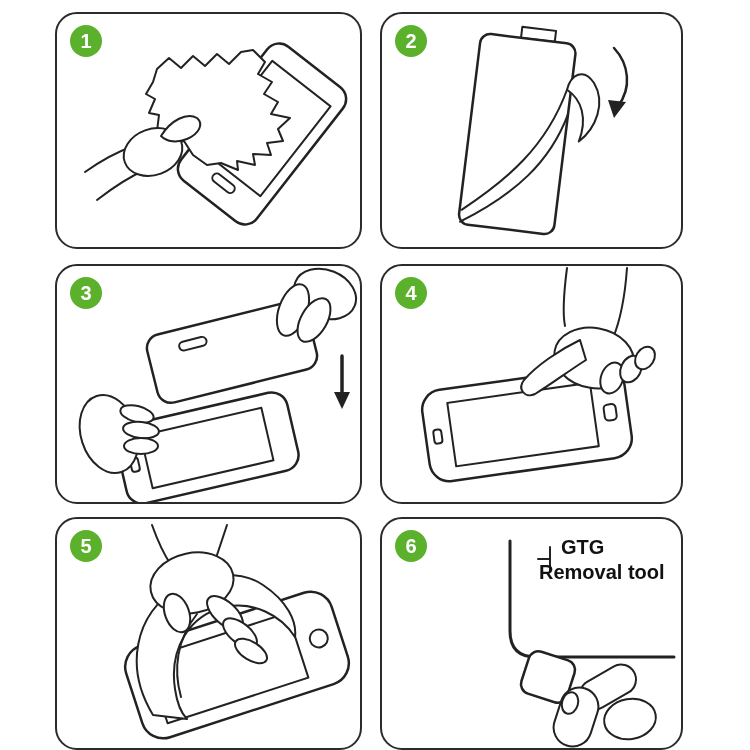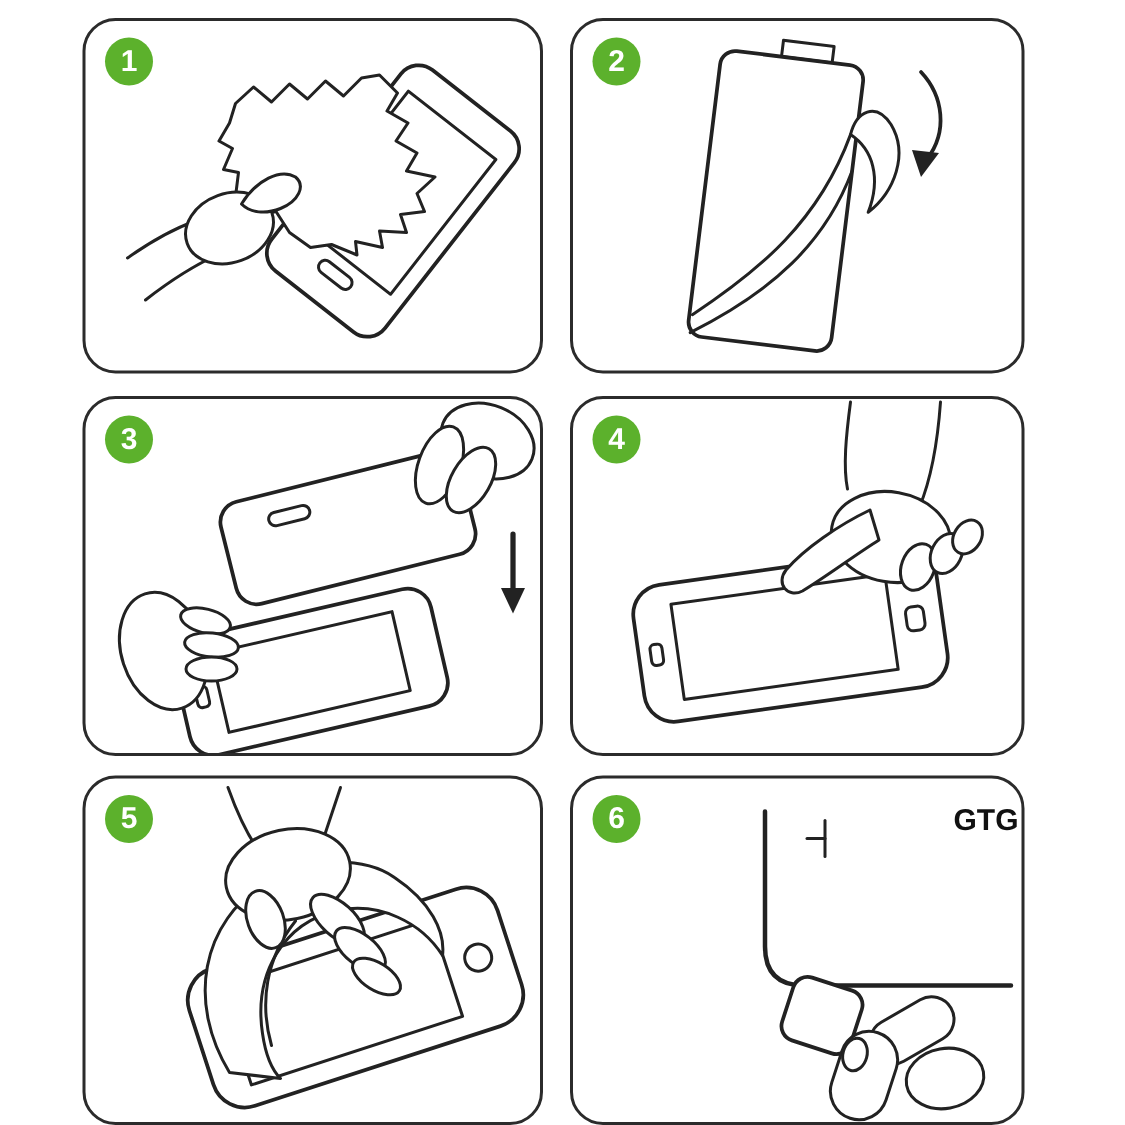--- a/index.html
+++ b/index.html
@@ -20,21 +20,21 @@
   .badge{
     position:absolute;left:13px;top:11px;width:32px;height:32px;border-radius:50%;
     background:var(--accent,#5cb12c);color:#ffffff;font-weight:bold;font-size:20px;
     display:flex;align-items:center;justify-content:center;z-index:2;
   }
   .art{position:absolute;left:0;top:0;width:100%;height:100%;display:block;}
   .tool-label{
     position:absolute;left:157px;top:16px;width:140px;z-index:2;
     color:#111;font-weight:bold;font-size:20px;line-height:25px;
   }
-  .tool-label .l1{padding-left:22px;text-align:right;}
+  .tool-label .l1{padding-left:22px;}
 </style>
 </head>
 <body>
 
 <div id="stage">
 
   <div class="panel p1">
     <span class="badge">1</span>
     <svg class="art" viewBox="0 0 303 233" aria-hidden="true">
       <g stroke="#222" stroke-width="2" fill="none" stroke-linecap="round" stroke-linejoin="round">
@@ -149,20 +149,21 @@
           <ellipse cx="194" cy="132" rx="18" ry="9" transform="rotate(32 194 132)" fill="#fff"></ellipse>
         </g>
       </g>
     </svg>
   </div>
 
   <div class="panel p6">
     <span class="badge">6</span>
     <div class="tool-label">
       <div class="l1">GTG</div>
+      <div class="l2">Removal tool</div>
     </div>
     <svg class="art" viewBox="0 0 299 229" aria-hidden="true">
       <g stroke="#222" stroke-width="2" fill="none" stroke-linecap="round" stroke-linejoin="round">
         <path d="M 128 22 L 128 112 Q 128 138 154 138 L 292 138" stroke-width="3"></path>
         <g>
           <line x1="168" y1="28" x2="168" y2="52"></line>
           <line x1="156" y1="40" x2="168" y2="40"></line>
         </g>
         <g transform="translate(166,158) rotate(18)">
           <rect x="-24" y="-22" width="48" height="44" rx="10" fill="#fff" stroke-width="2.5"></rect>

